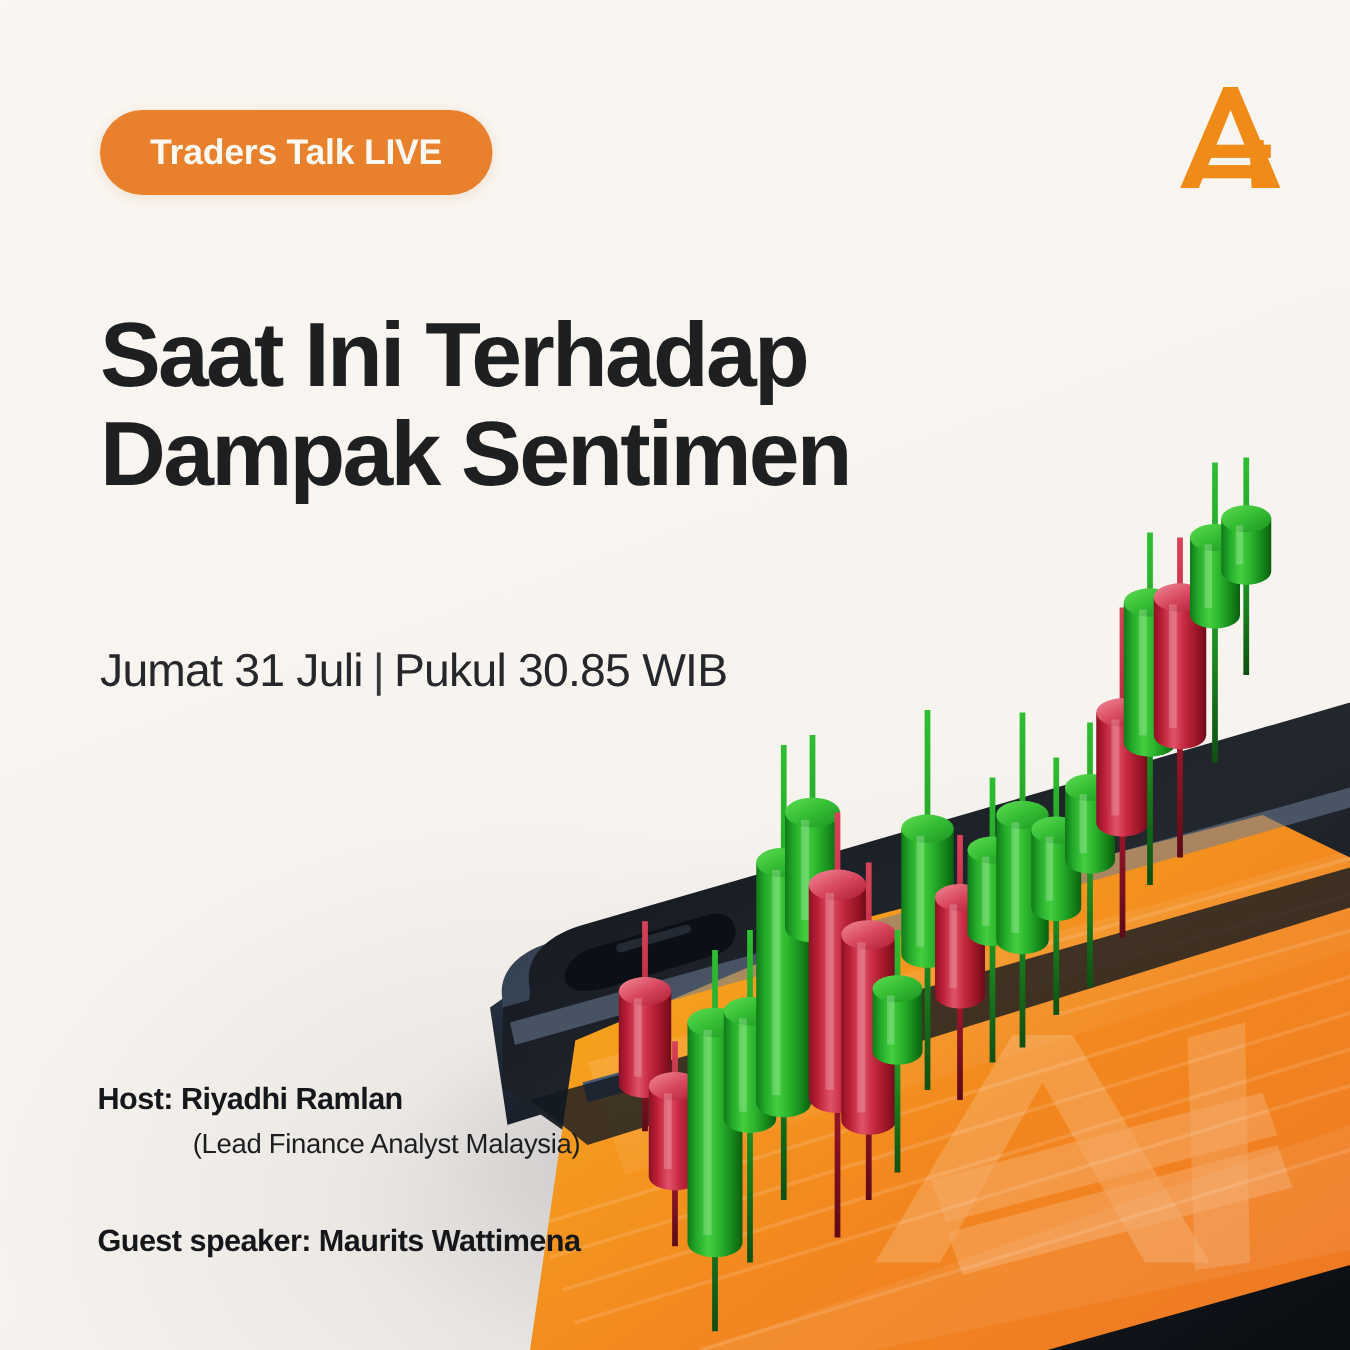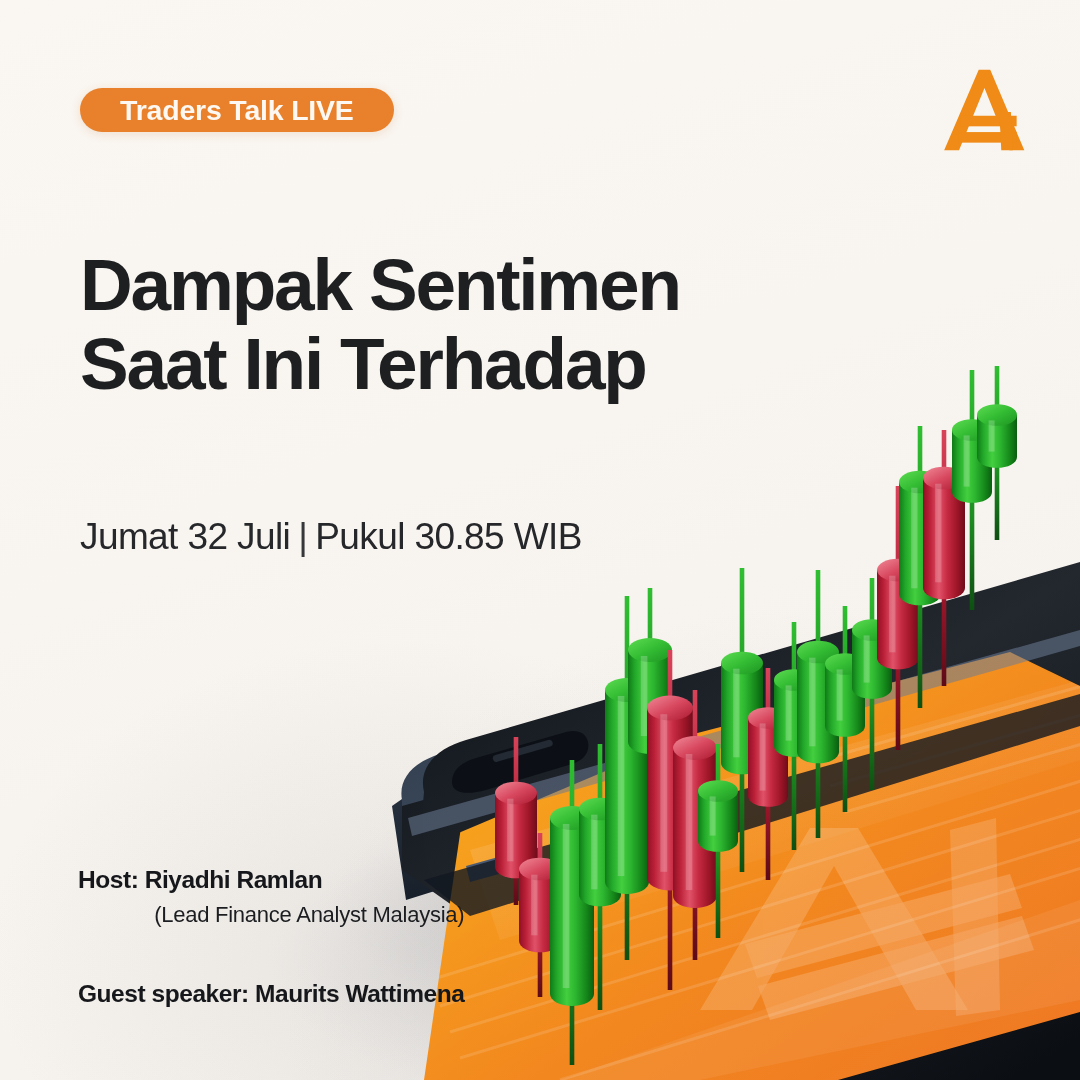--- a/index.html
+++ b/index.html
@@ -29,21 +29,21 @@
     position: absolute;
     left: 0; top: 0;
     width: 1080px; height: 1080px;
     pointer-events: none;
   }
 
   
   #badge {
     position: absolute;
     left: 80px; top: 88px;
-    height: 44px;
+    height: 68px;
     padding: 0 40px;
     display: flex;
     align-items: center;
     justify-content: flex-start;
     border-radius: 34px;
     background: #e8802c;
     box-shadow: 0 2px 10px rgba(200,130,60,0.18);
   }
   #badge .txt {
     color: #fdf8f1;
@@ -391,26 +391,26 @@
   <svg id="logo" viewBox="0 0 100 100" xmlns="http://www.w3.org/2000/svg">
     <g fill="#ef8b16">
       <path d="M44.5,8 L56.5,8 L92,92 L76.5,92 L50.5,27 L24,92 L8.5,92 Z"></path>
       <rect x="26" y="56" width="58" height="11"></rect>
       <rect x="23" y="73" width="61" height="11"></rect>
       <path d="M66,52 L78,52 L80,92 L68,92 Z"></path>
     </g>
   </svg>
 
   <h1 id="headline">
+    <span class="ln">Saat Ini Terhadap</span>
     <span class="ln">Dampak Sentimen</span>
-    <span class="ln">Saat Ini Terhadap</span>
   </h1>
 
   <div id="datetime">
-    <span>Jumat 32 Juli</span><span class="sep">|</span><span>Pukul 30.85 WIB</span>
+    <span>Jumat 31 Juli</span><span class="sep">|</span><span>Pukul 30.85 WIB</span>
   </div>
 
   <div id="credits">
     <div class="credit-block">
       <div class="credit-name">Host: Riyadhi Ramlan</div>
       <div class="credit-role">(Lead Finance Analyst Malaysia)</div>
     </div>
     <div class="credit-block">
       <div class="credit-name">Guest speaker: Maurits Wattimena</div>
     </div>

